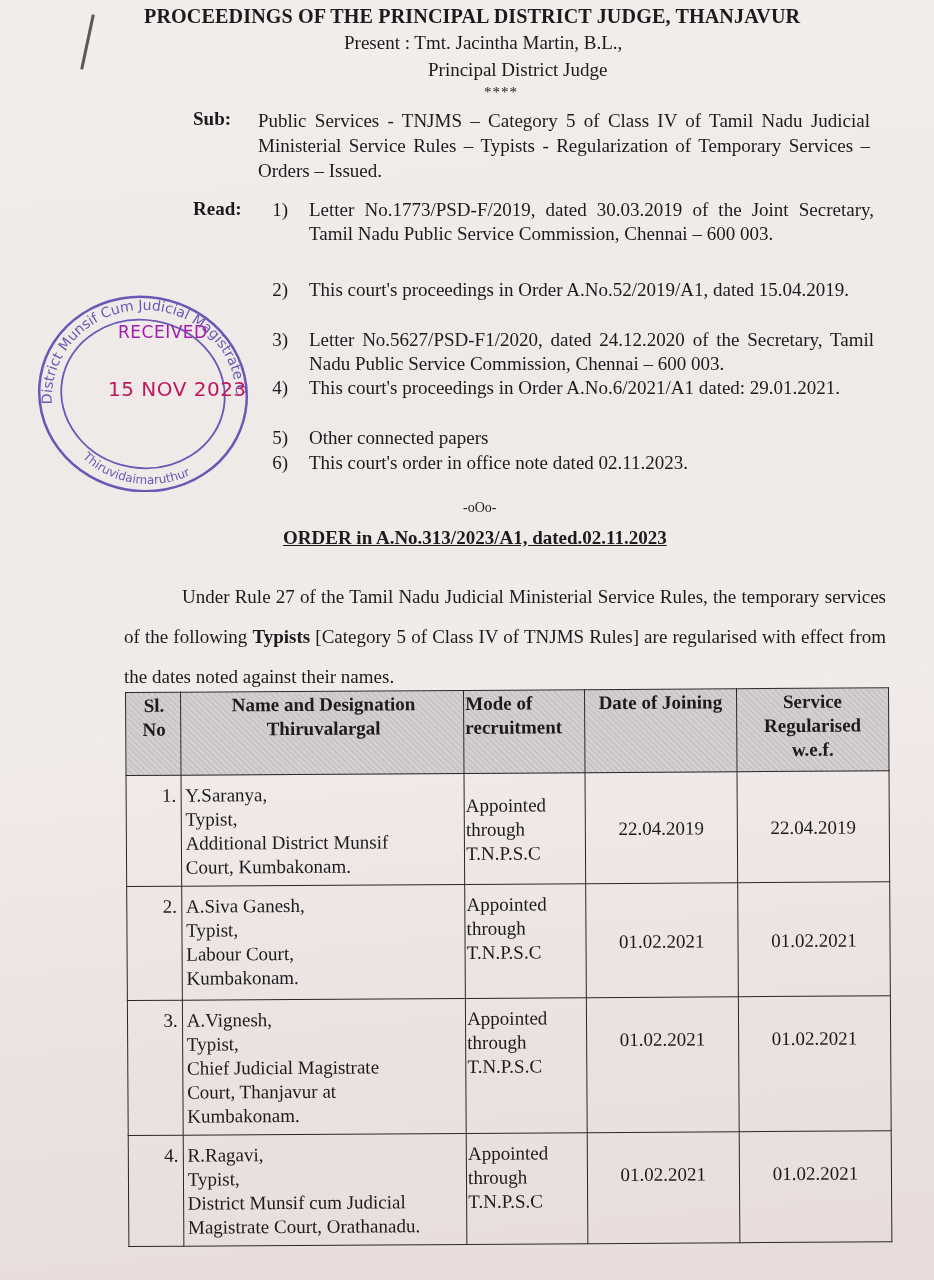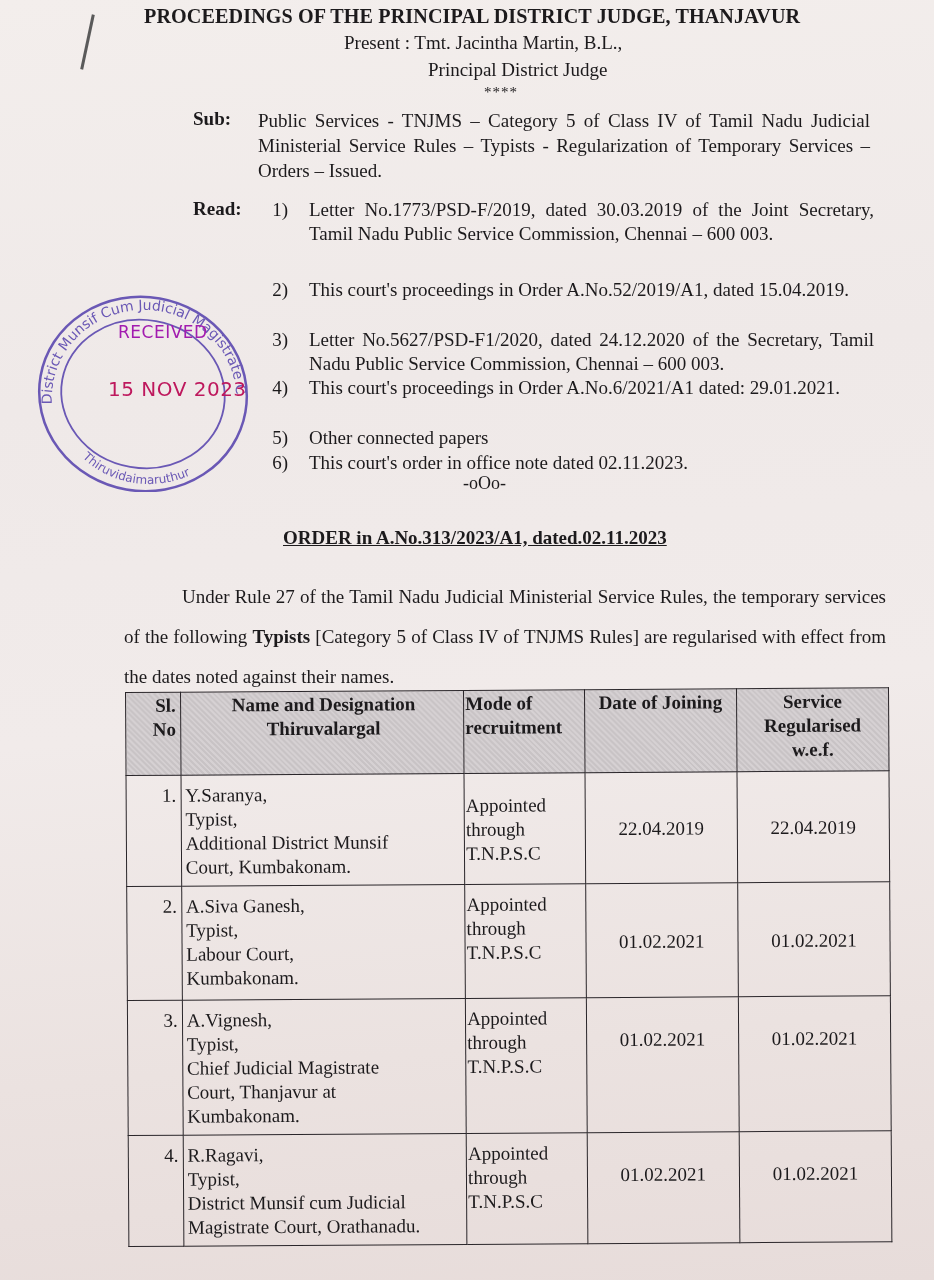--- a/index.html
+++ b/index.html
@@ -17,21 +17,21 @@
 
   .sub-label { left:193px; top:108px; font-size:19px; font-weight:bold; }
   .sub-text { left:258px; top:108px; width:612px; font-size:19px; line-height:25px; text-align:justify; text-align-last:left; }
 
   .read-label { left:193px; top:198px; font-size:19px; font-weight:bold; }
   .ref { font-size:19px; line-height:24px; }
   .ref-num { width:32px; text-align:right; display:inline-block; }
   .ref-row { position:absolute; left:256px; width:618px; display:flex; }
   .ref-row .ref-body { flex:1; margin-left:21px; text-align:justify; text-align-last:left; }
 
-  .divider { left:463px; top:473px; font-size:18px; }
+  .divider { left:463px; top:500px; font-size:14px; }
 
   .order-heading { left:283px; top:527px; font-size:19px; font-weight:bold; text-decoration:underline; white-space:nowrap; }
   .para { left:124px; top:577px; width:762px; font-size:19px; line-height:40px; text-align:justify; text-indent:58px; }
   .para b { font-weight:bold; }
 
   table.main {
     position:absolute; left:125px; top:692px; width:764px;
     border-collapse:collapse; font-size:19px;
     transform:rotate(-0.35deg); transform-origin:left top;
   }
@@ -41,21 +41,21 @@
     font-weight:bold; height:80px; line-height:24px;
   }
   table.main td { line-height:24px; }
   .c-sl { width:44px; text-align:right; padding-right:4px; }
   .c-name { width:280px; text-align:left; padding-left:4px; }
   .c-mode { width:118px; text-align:left; }
   .c-doj { width:150px; text-align:center; }
   .c-svc { width:150px; text-align:center; }
   .cell-mid { vertical-align:middle !important; }
   .row td { padding-top:8px; padding-bottom:6px; }
-  th.c-sl { text-align:right; padding-left:6px; }
+  th.c-sl { text-align:center; padding-left:6px; }
 
   .stamp {
     left:30px; top:292px; width:220px; height:200px;
   }
   .stamp-received { position:absolute; left:118px; top:322px; font-family:"DejaVu Sans", sans-serif; font-size:17px; color:#a21caf; letter-spacing:0.5px; }
   .stamp-date { position:absolute; left:108px; top:377px; font-family:"DejaVu Sans", sans-serif; font-size:20px; color:#be185d; letter-spacing:0.5px; }
   .margin-mark { left:86px; top:14px; width:3px; height:56px; background:#5a5a5a; transform:rotate(12deg); }
 </style>
 </head>
 <body>

